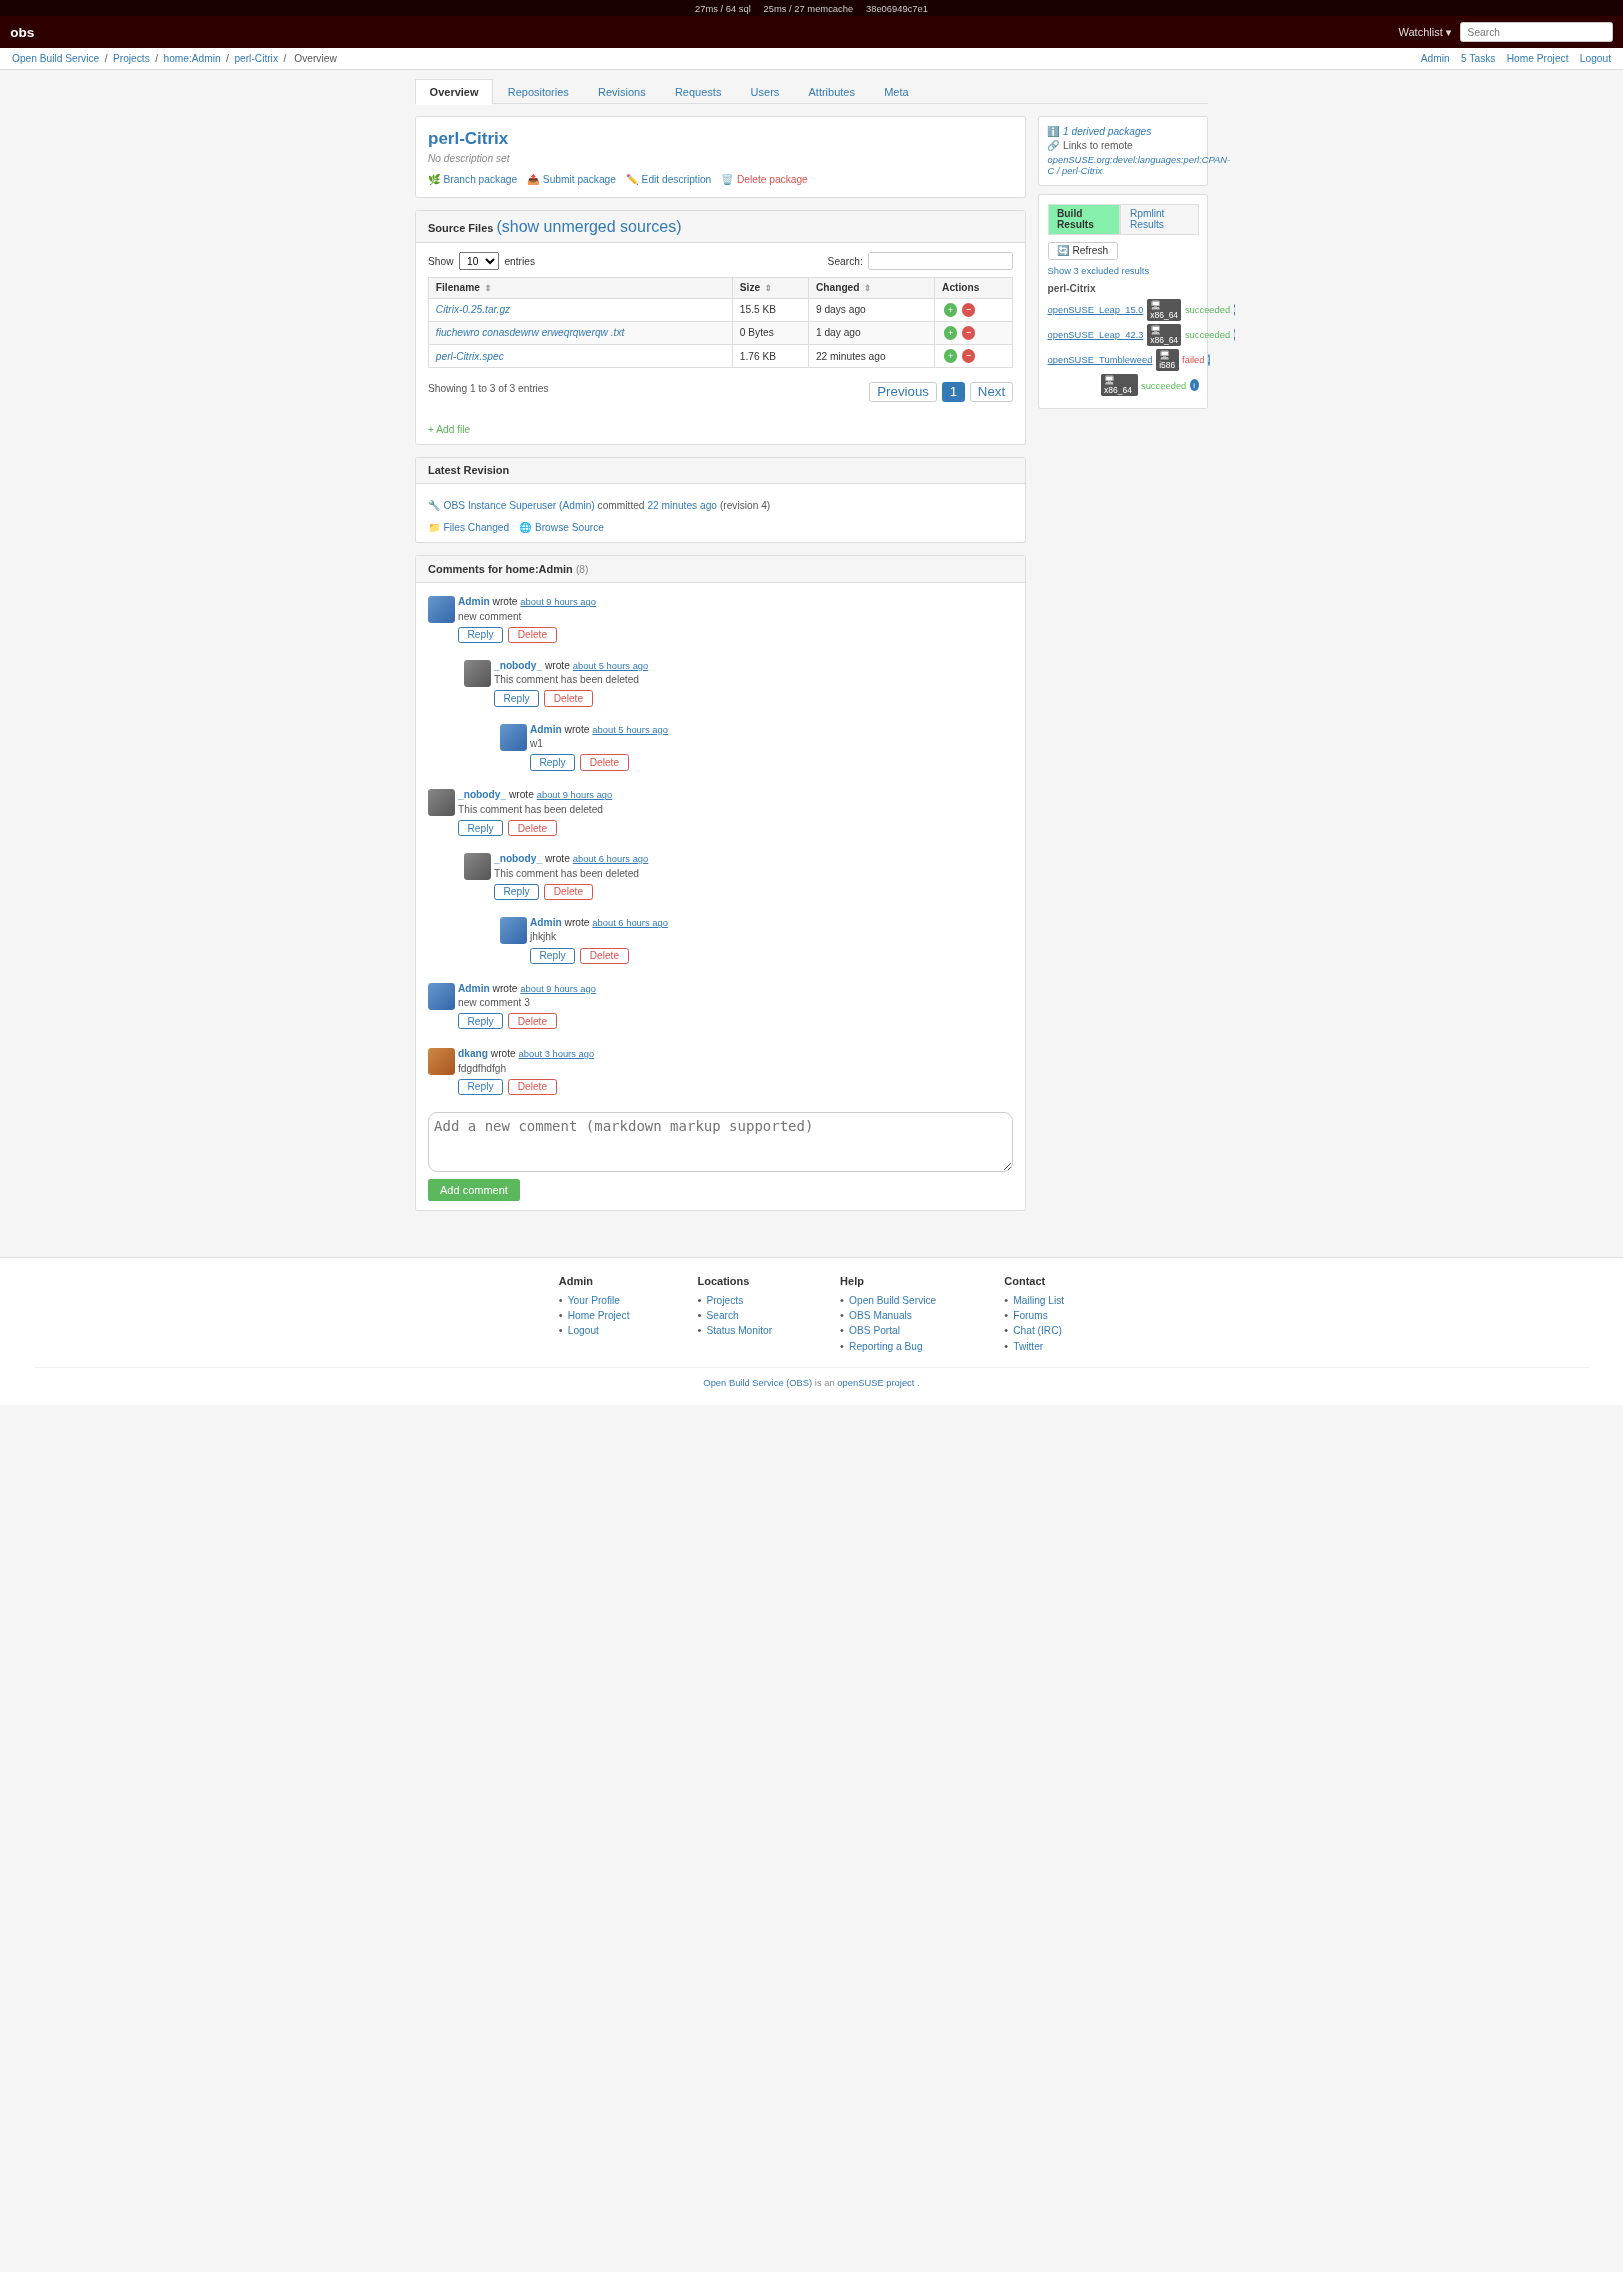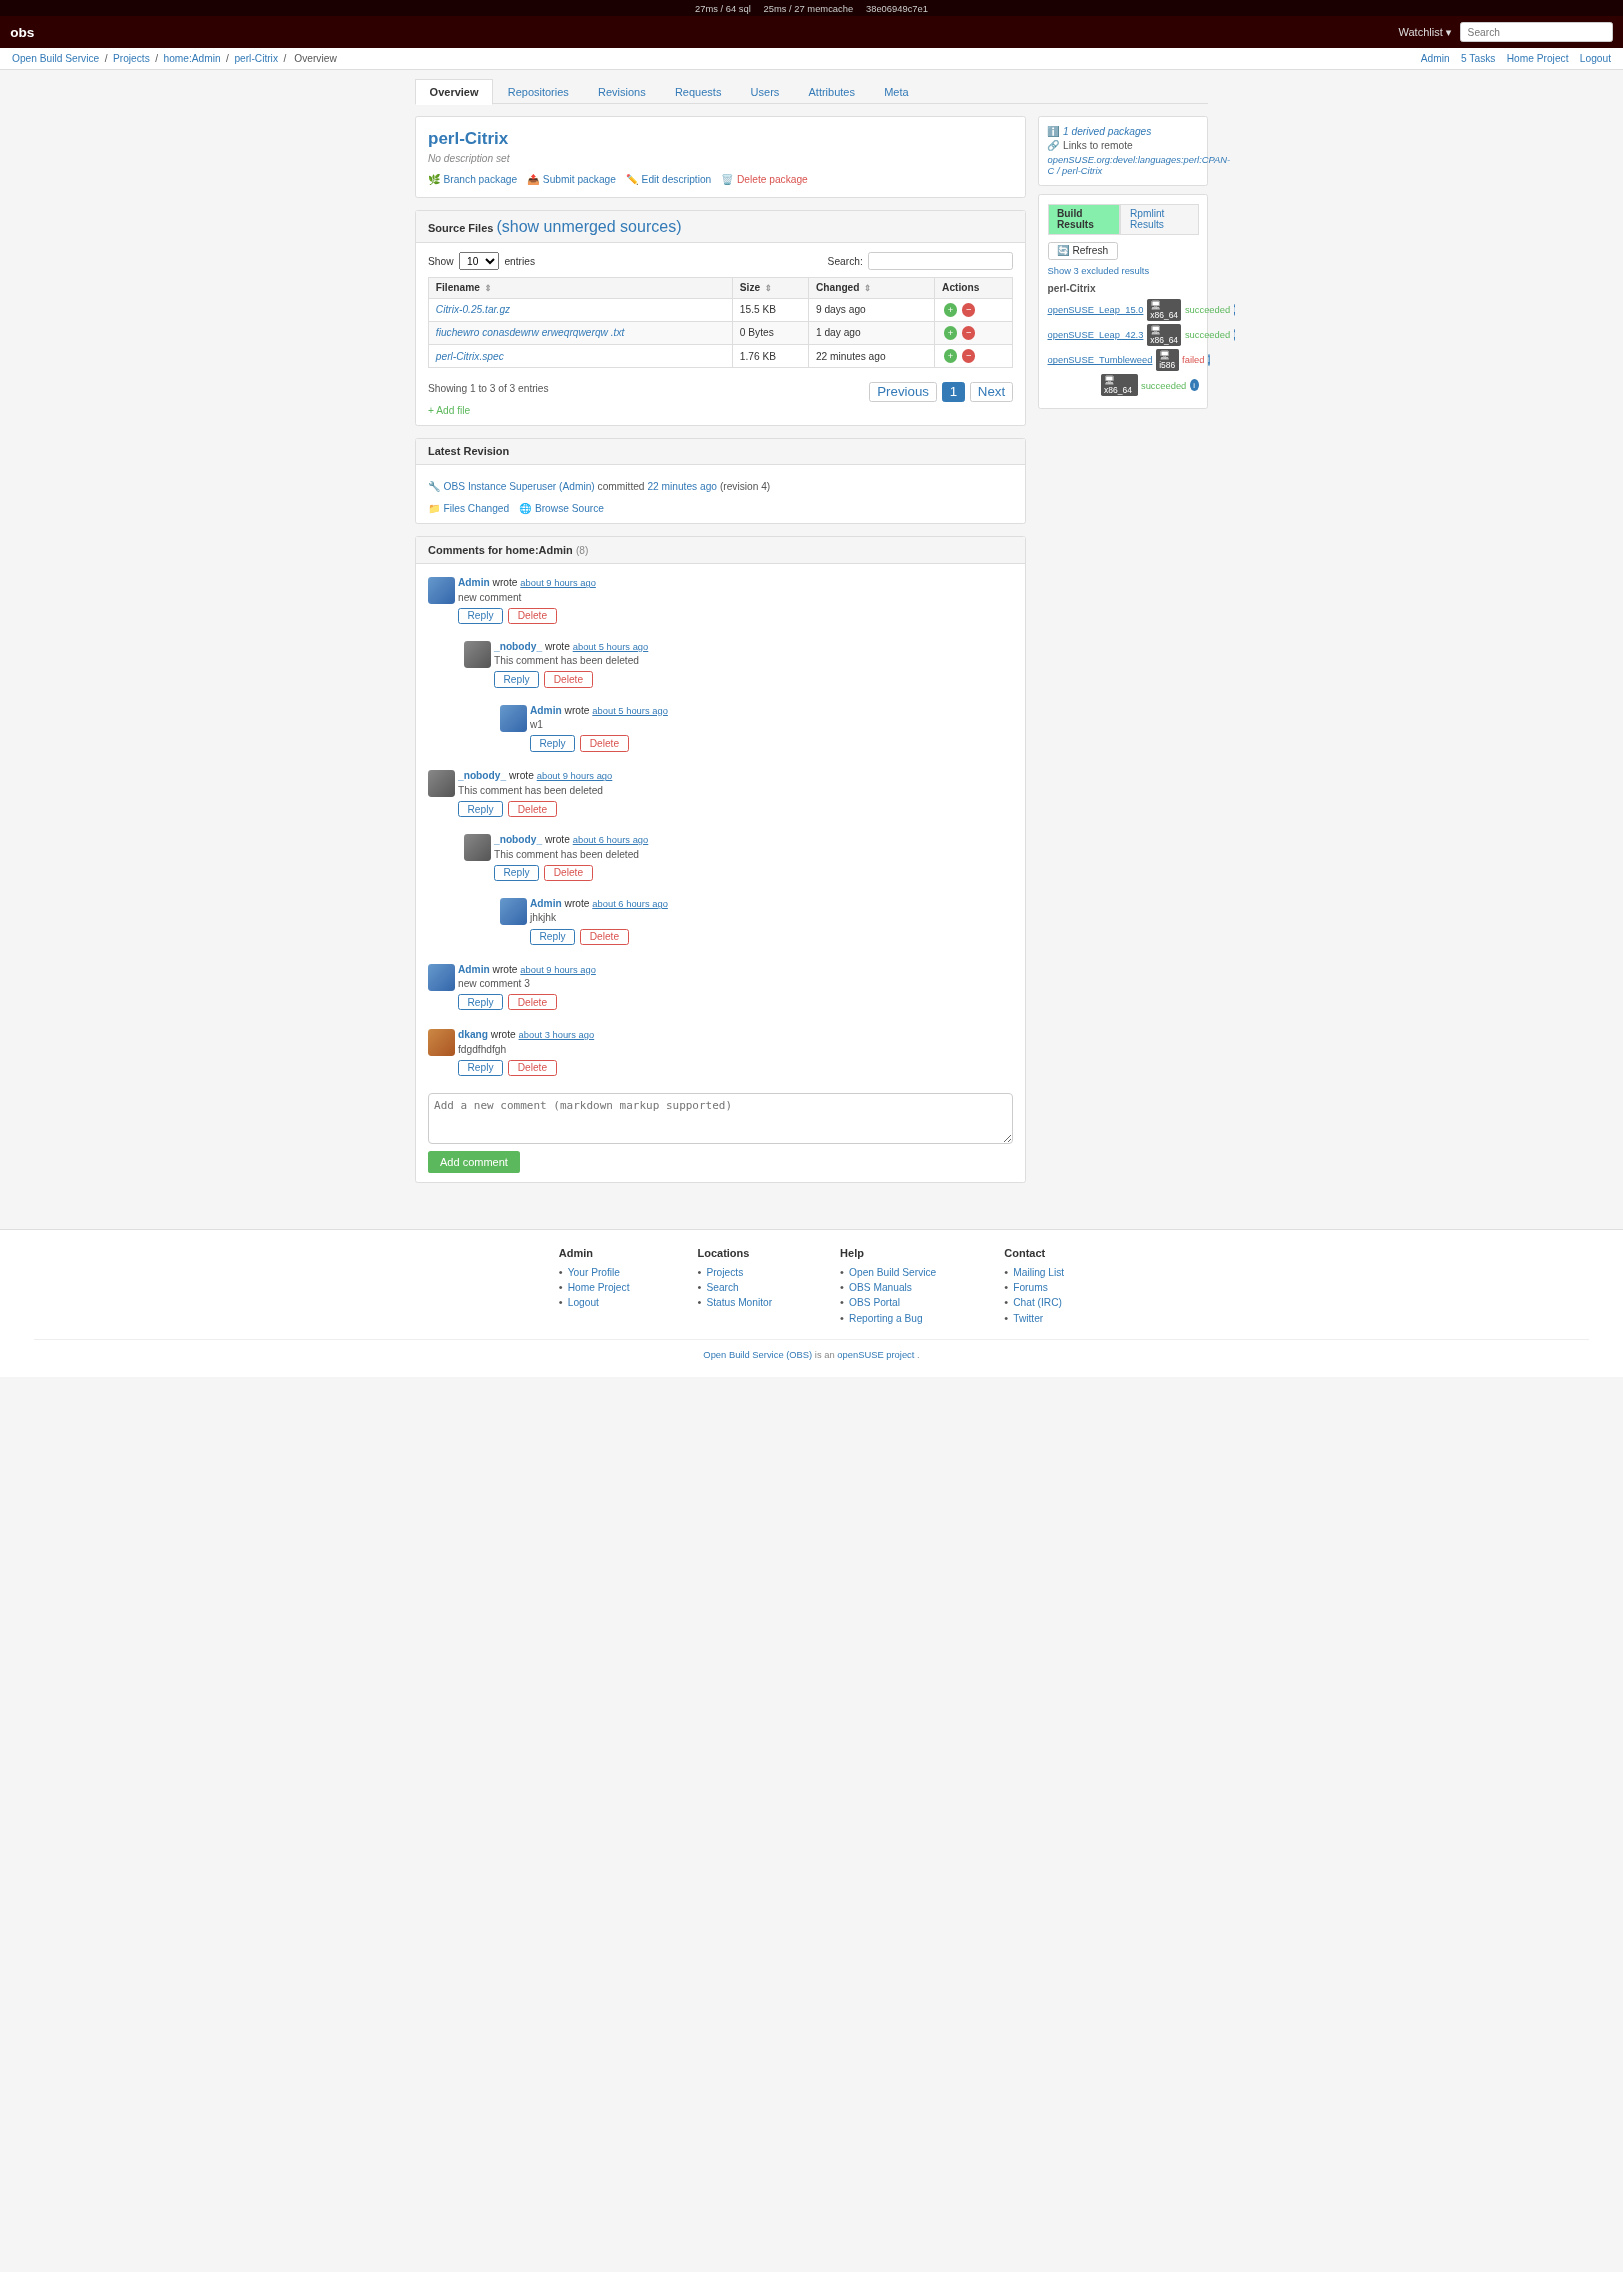--- a/index.html
+++ b/index.html
@@ -184,21 +184,21 @@
       padding: 1.7px 6.8px;
       border: 0.9px solid #ccc;
       border-radius: 2.6px;
       cursor: pointer;
       color: #337ab7;
       background: #fff;
     }
     .page-btn.active { background: #337ab7; color: #fff; border-color: #337ab7; }
 
     
-    .add-file-link { color: #5cb85c; font-size: 10.2px; text-decoration: none; display: inline-block; margin-top: 3px; }
+    .add-file-link { color: #5cb85c; font-size: 10.2px; text-decoration: none; display: inline-block; margin-top: 22px; }
 
     
     .revision-info { font-size: 10.2px; color: #555; padding: 6.8px 0; }
     .revision-info a { color: #337ab7; text-decoration: none; }
     .revision-links { margin-top: 5.1px; display: flex; gap: 10.2px; }
     .rev-link { color: #337ab7; text-decoration: none; font-size: 10.2px; }
 
     
     .comments-count { color: #888; font-size: 10.2px; font-weight: normal; }
 
@@ -244,25 +244,25 @@
       border-radius: 2.6px;
       cursor: pointer;
     }
 
     .comment-indent { margin-left: 36px; }
 
     
     .new-comment-area { margin-top: 12px; }
     .new-comment-area textarea {
       width: 100%;
-      height: 51px;
+      height: 60px;
       padding: 5.1px;
       border: 0.9px solid #ccc;
-      border-radius: 4px;
-      font-size: 11px;
+      border-radius: 9px;
+      font-size: 14px;
       resize: vertical;
     }
     .btn-add-comment {
       margin-top: 5.1px;
       padding: 5.1px 12px;
       background: #5cb85c;
       color: #fff;
       border: none;
       border-radius: 2.6px;
       cursor: pointer;

